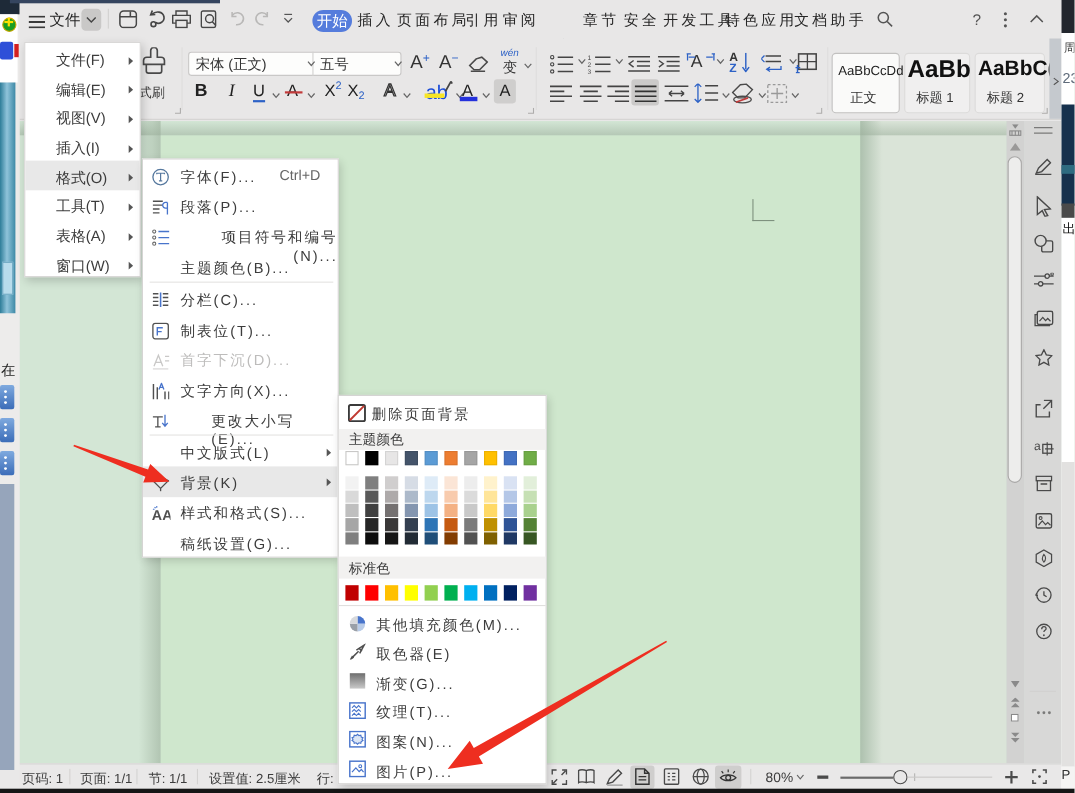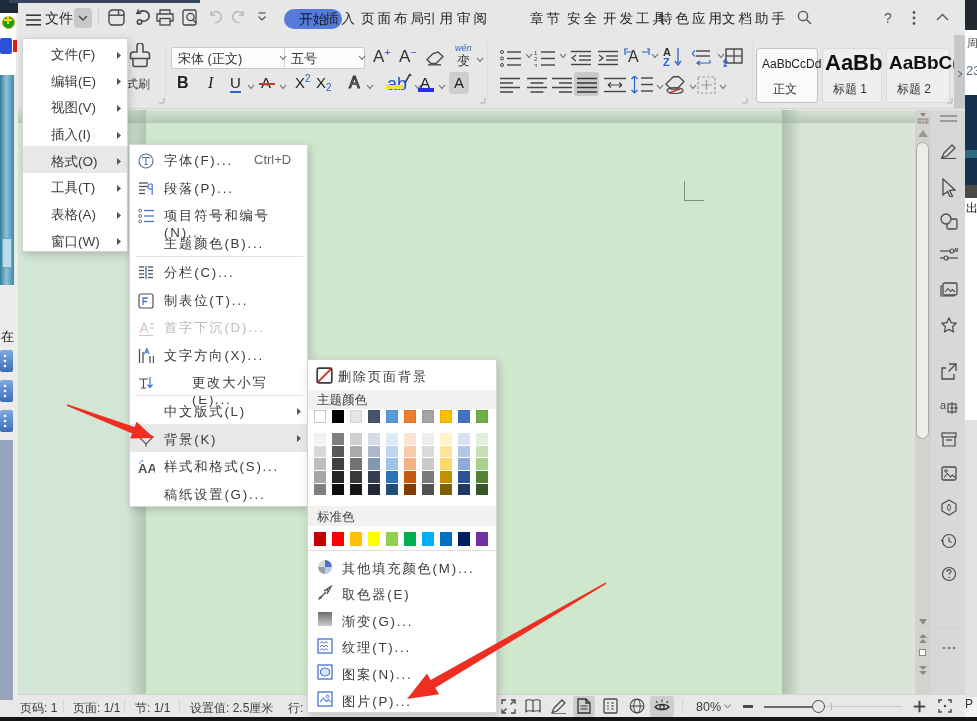--- a/index.html
+++ b/index.html
@@ -90,21 +90,21 @@
         <path d="M3 4 C6 0.5 11 1 13 5 C14.5 9 11 13 6.5 12.5 M3 1 v4 h4" fill="none" stroke="#B9B8B7" stroke-width="1.4"></path>
       </svg>
     <svg class="abs" style="left:213px;top:10px;" width="15" height="14" viewBox="0 0 15 14">
         <path d="M12 4 C9 0.5 4 1 2 5 C0.5 9 4 13 8.5 12.5 M12 1 v4 h-4" fill="none" stroke="#B9B8B7" stroke-width="1.4"></path>
       </svg>
     <svg class="abs" style="left:239px;top:12px;" width="10" height="10" viewBox="0 0 10 10">
         <line x1="1.5" y1="1" x2="8.5" y2="1" stroke="#555" stroke-width="1.2"></line>
         <path d="M1.5 4.5 L5 8 L8.5 4.5" fill="none" stroke="#555" stroke-width="1.2"></path>
       </svg>
 
-    <div class="abs" style="left:266px;top:9px;width:58px;height:20px;background:#557CDC;border-radius:10px;color:#0f172a;font-size:14px;text-align:center;line-height:20px;">开始</div>
+    <div class="abs" style="left:266px;top:9px;width:36px;height:20px;background:#557CDC;border-radius:10px;color:#ffffff;font-size:14px;text-align:center;line-height:20px;">开始</div>
     <div class="abs tab" style="left:307px;">插入</div>
     <div class="abs tab" style="left:343px;">页面布局</div>
     <div class="abs tab" style="left:405px;">引用</div>
     <div class="abs tab" style="left:439px;">审阅</div>
     <div class="abs tab" style="left:492px;margin-top:23px;">视图</div>
     <div class="abs tab" style="left:512px;">章节</div>
     <div class="abs tab" style="left:549px;">安全</div>
     <div class="abs tab" style="left:585px;">开发工具</div>
     <div class="abs tab" style="left:641px;">特色应用</div>
     <div class="abs tab" style="left:704px;">文档助手</div>
@@ -583,21 +583,21 @@
     <svg class="abs" style="left:93px;top:198px;" width="6" height="9" viewBox="0 0 6 9">
       <path d="M1 1 L5 4.5 L1 8" fill="#555"></path>
     </svg>
 </div>
 
 <div class="abs" id="menu2" style="left:129px;top:144px;width:179px;height:363px;background:#FFFFFF;border:1px solid #D5D4D3;box-shadow:2px 3px 8px rgba(0,0,0,.18);">
   <div class="abs" style="left:0;top:279px;width:177px;height:28px;background:#E8E8E8;"></div>
   <div class="m2t" style="top:7px;">字体(F)...</div>
   <div class="abs" style="left:124px;top:7px;font-size:13px;color:#666;">Ctrl+D</div>
   <div class="m2t" style="top:34.5px;">段落(P)...</div>
-  <div class="m2t" style="top:62px;">项目符号和编号(N)...</div>
+  <div class="m2t" style="top:62px;text-align:right;">项目符号和编号(N)...</div>
   <div class="m2t" style="top:89.5px;">主题颜色(B)...</div>
   <div class="abs" style="left:6px;top:111px;width:167px;height:1px;background:#E4E3E2;"></div>
   <div class="m2t" style="top:119px;">分栏(C)...</div>
   <div class="m2t" style="top:146.5px;">制表位(T)...</div>
   <div class="m2t" style="top:174px;color:#BDBCBB;">首字下沉(D)...</div>
   <div class="m2t" style="top:201.5px;">文字方向(X)...</div>
   <div class="m2t" style="top:229px;margin-left:28px;">更改大小写(E)...</div>
   <div class="abs" style="left:6px;top:250px;width:167px;height:1px;background:#E4E3E2;"></div>
   <div class="m2t" style="top:258px;">中文版式(L)</div>
   <div class="m2t" style="top:285.5px;">背景(K)</div>

